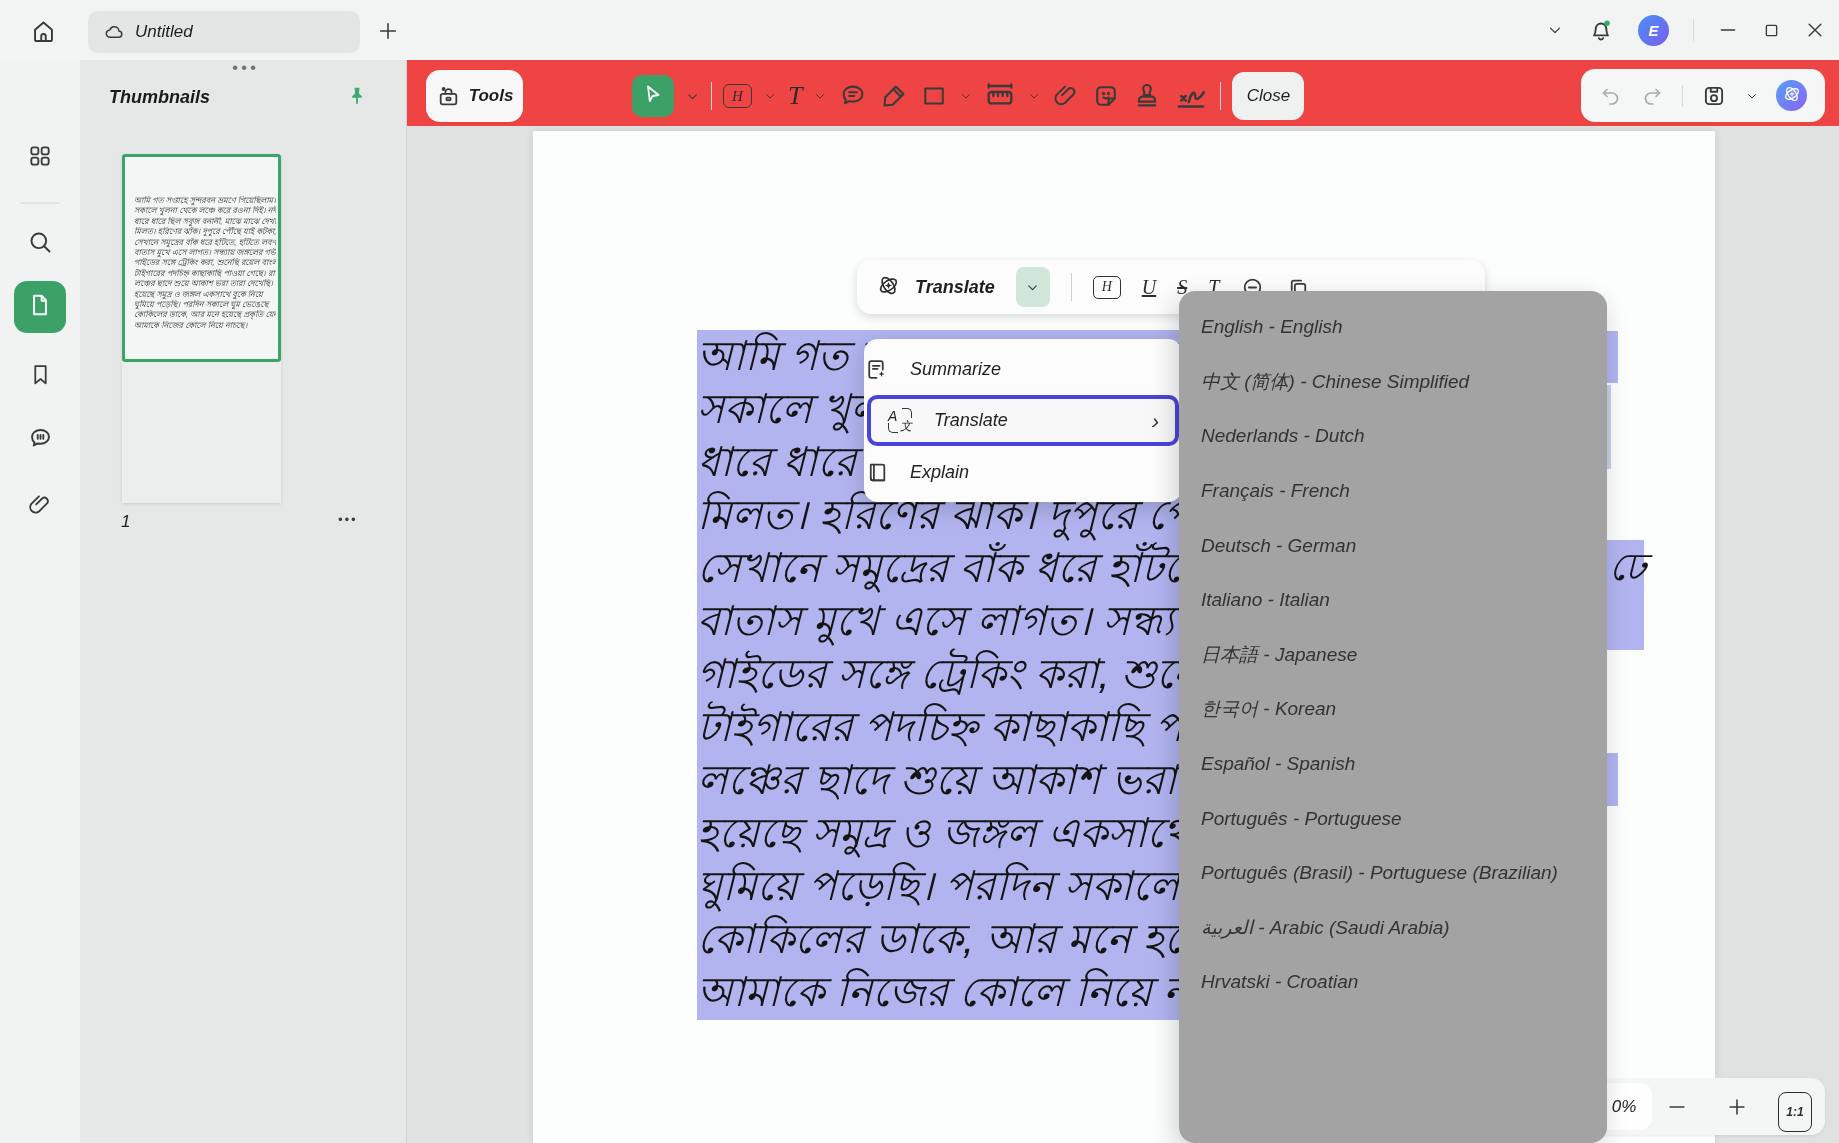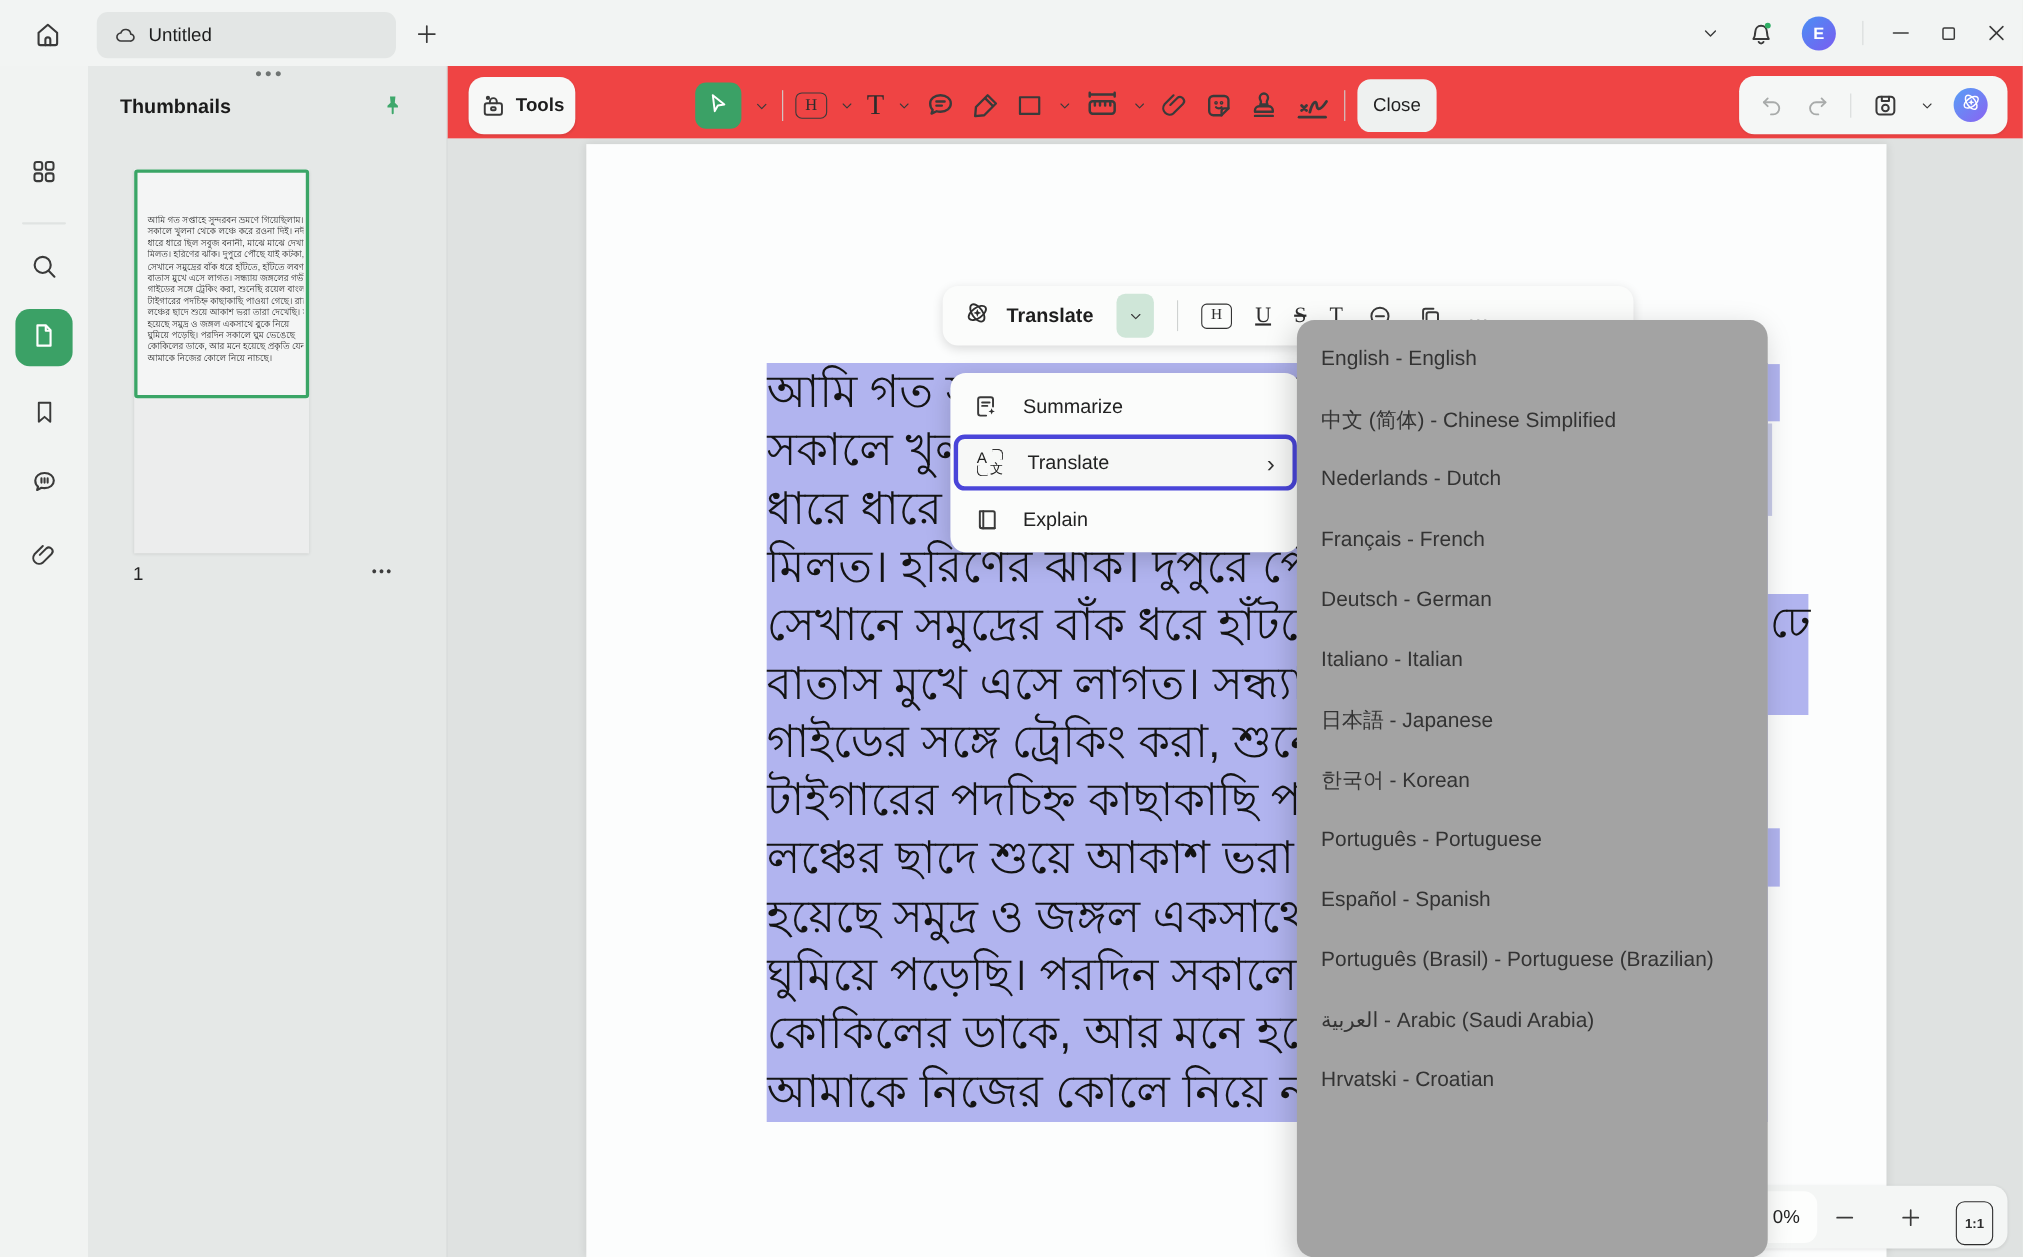--- a/index.html
+++ b/index.html
@@ -1,17 +1,17 @@
 <!DOCTYPE html>
 <html><head>
 <meta charset="utf-8">
 <style>
   html,body{margin:0;padding:0;background:#c9cccb;}
   .app{position:relative;width:1839px;height:1143px;background:#f1f3f2;overflow:hidden;
-       font-family:"Liberation Sans",sans-serif;color:#1d1d1d;}
+       font-family:"Liberation Sans",sans-serif;color:#1d1d1d;font-style:italic;}
   svg.ic{fill:none;stroke:#3a3a3a;stroke-width:1.7;stroke-linecap:round;stroke-linejoin:round;display:block;}
   .btn{display:flex;align-items:center;justify-content:center;cursor:default;}
 
   
   .titlebar{position:absolute;left:0;top:0;width:1839px;height:60px;background:#f2f4f3;}
   .home-btn{position:absolute;left:24px;top:12px;width:38px;height:38px;}
   .doc-tab{position:absolute;left:88px;top:11px;width:272px;height:42px;background:#e3e6e5;border-radius:10px;
            display:flex;align-items:center;gap:10px;padding-left:16px;box-sizing:border-box;}
   .doc-tab .t{font-size:17px;color:#1d1d1d;}
   .newtab{position:absolute;left:374px;top:17px;width:28px;height:28px;}
@@ -72,21 +72,21 @@
   .minibar .lbl{font-size:18px;font-weight:bold;color:#1e1e1e;margin-left:-8px;}
   .chev-btn{width:34px;height:40px;background:#cfe6d8;border-radius:8px;display:flex;align-items:center;justify-content:center;}
   .mini-letter{font-family:"Liberation Serif",serif;font-size:20px;color:#2d2d2d;line-height:1;}
   .mini-hbox{width:26px;height:21px;border:1.5px solid #333;border-radius:5px;display:flex;align-items:center;justify-content:center;
              font-family:"Liberation Serif",serif;font-size:14px;color:#2d2d2d;}
   .mini-more{font-size:20px;color:#4c4c4c;letter-spacing:1px;}
 
   
   .ctxmenu{position:absolute;left:864px;top:339px;width:318px;height:163px;background:#fbfcfb;border-radius:14px;
            box-shadow:0 6px 22px rgba(0,0,0,.18);z-index:6;padding-top:6px;box-sizing:border-box;}
-  .ctx-item{height:48px;display:flex;align-items:center;gap:21px;font-size:18px;color:#222;margin-left:20px;}
+  .ctx-item{height:48px;display:flex;align-items:center;gap:21px;font-size:18px;color:#222;}
   .ctx-sel{margin:2px 3px;border:4px solid #4a45d9;border-radius:10px;height:51px;box-sizing:border-box;
            padding-left:16px;position:relative;background:#f7f8f7;}
   .ctx-arrow{position:absolute;right:16px;top:10px;font-size:22px;color:#333;}
   .tricon{position:relative;width:26px;height:26px;display:inline-block;}
   .tricon::before{content:"";position:absolute;right:1px;top:0;width:9px;height:9px;border-top:1.7px solid #333;
                   border-right:1.7px solid #333;border-top-right-radius:5px;}
   .tricon::after{content:"";position:absolute;left:1px;bottom:1px;width:9px;height:9px;border-bottom:1.7px solid #333;
                  border-left:1.7px solid #333;border-bottom-left-radius:5px;}
   .tr-a{position:absolute;left:1px;top:0;font-size:14px;color:#222;}
   .tr-b{position:absolute;right:1px;bottom:-1px;font-size:12px;color:#222;}
@@ -561,20 +561,20 @@
 
   <div class="langmenu">
     <div class="lang-item">English - English</div>
     <div class="lang-item">中文 (简体) - Chinese Simplified</div>
     <div class="lang-item">Nederlands - Dutch</div>
     <div class="lang-item">Français - French</div>
     <div class="lang-item">Deutsch - German</div>
     <div class="lang-item">Italiano - Italian</div>
     <div class="lang-item">日本語 - Japanese</div>
     <div class="lang-item">한국어 - Korean</div>
+    <div class="lang-item">Español - Spanish</div>
     <div class="lang-item">Português - Portuguese</div>
-    <div class="lang-item">Español - Spanish</div>
     <div class="lang-item">Português (Brasil) - Portuguese (Brazilian)</div>
     <div class="lang-item">العربية - Arabic (Saudi Arabia)</div>
     <div class="lang-item">Hrvatski - Croatian</div>
   </div>
 
 </div>
 
 </body></html>

